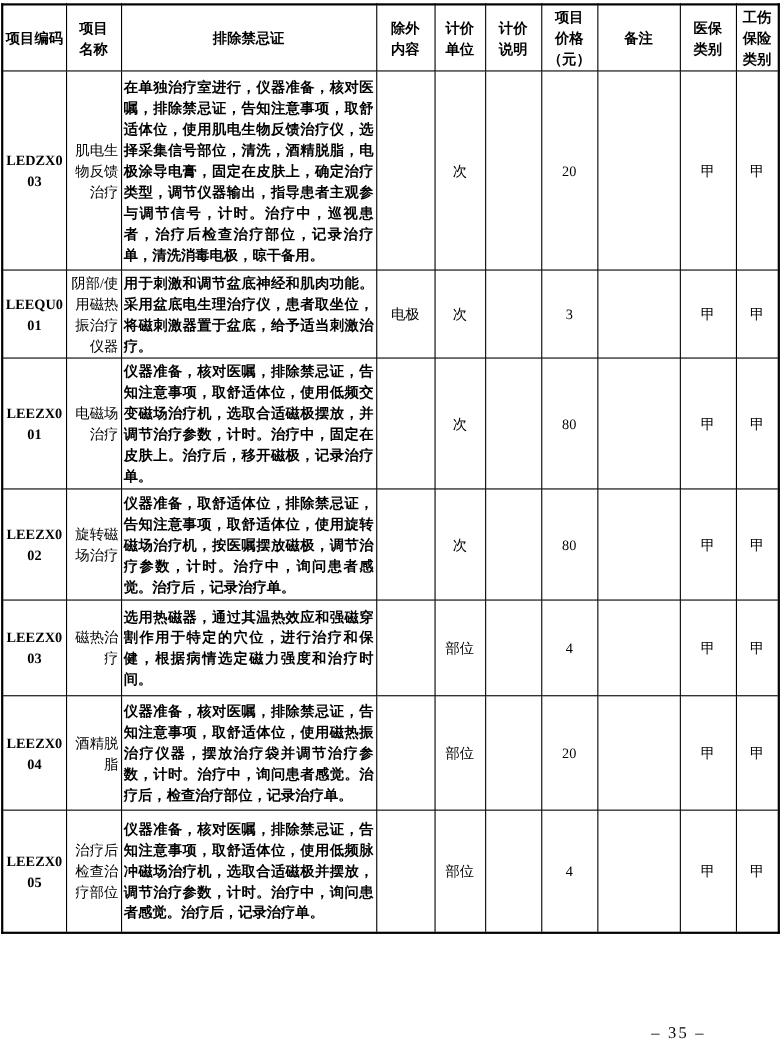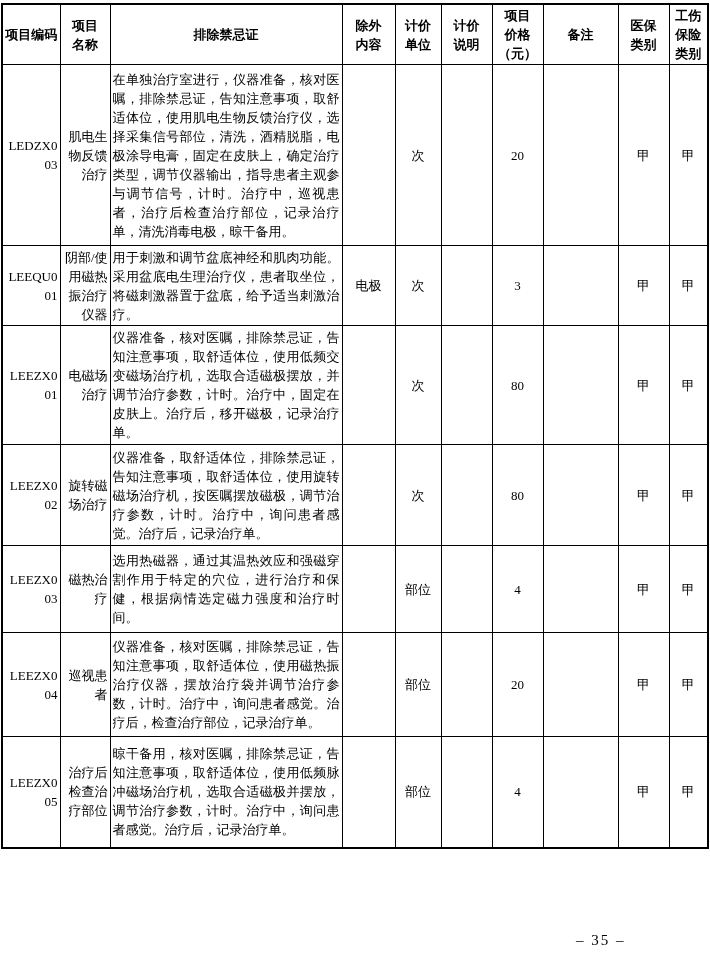--- a/index.html
+++ b/index.html
@@ -34,39 +34,41 @@
     overflow: hidden;
     word-break: break-all;
   }
   table.price-table th {
     font-weight: bold;
     text-align: center;
     white-space: pre-line;
     padding: 1px 1px;
   }
   td.cell-code {
-    text-align: right;
+    text-align: center;
     padding: 1px 1px;
     font-size: 12.5px;
     letter-spacing: 0px;
+    font-weight: bold;
   }
   td.cell-name {
     text-align: right;
     padding: 1px 4px 1px 5px;
   }
   td.cell-content {
     text-align: justify;
     padding: 1px 4px;
+    font-weight: bold;
   }
   td.cell-center {
     text-align: center;
   }
   .page-number {
     position: absolute;
-    left: 576px;
+    left: 592px;
     top: 932px;
     font-size: 15px;
     letter-spacing: 2px;
     white-space: nowrap;
   }
 </style>
 </head>
 <body>
 
 <table class="price-table">
@@ -161,34 +163,34 @@
       <td class="cell-center"></td>
       <td class="cell-center">部位</td>
       <td class="cell-center"></td>
       <td class="cell-center">4</td>
       <td class="cell-center"></td>
       <td class="cell-center">甲</td>
       <td class="cell-center">甲</td>
     </tr>
     <tr style="height:104px">
       <td class="cell-code">LEEZX004</td>
-      <td class="cell-name">巡视患者</td>
+      <td class="cell-name">酒精脱脂</td>
       <td class="cell-content">仪器准备，核对医嘱，排除禁忌证，告知注意事项，取舒适体位，使用磁热振治疗仪器，摆放治疗袋并调节治疗参数，计时。治疗中，询问患者感觉。治疗后，检查治疗部位，记录治疗单。</td>
       <td class="cell-center"></td>
       <td class="cell-center">部位</td>
       <td class="cell-center"></td>
       <td class="cell-center">20</td>
       <td class="cell-center"></td>
       <td class="cell-center">甲</td>
       <td class="cell-center">甲</td>
     </tr>
     <tr style="height:111px">
       <td class="cell-code">LEEZX005</td>
       <td class="cell-name">治疗后检查治疗部位</td>
-      <td class="cell-content">晾干备用，核对医嘱，排除禁忌证，告知注意事项，取舒适体位，使用低频脉冲磁场治疗机，选取合适磁极并摆放，调节治疗参数，计时。治疗中，询问患者感觉。治疗后，记录治疗单。</td>
+      <td class="cell-content">仪器准备，核对医嘱，排除禁忌证，告知注意事项，取舒适体位，使用低频脉冲磁场治疗机，选取合适磁极并摆放，调节治疗参数，计时。治疗中，询问患者感觉。治疗后，记录治疗单。</td>
       <td class="cell-center"></td>
       <td class="cell-center">部位</td>
       <td class="cell-center"></td>
       <td class="cell-center">4</td>
       <td class="cell-center"></td>
       <td class="cell-center">甲</td>
       <td class="cell-center">甲</td>
     </tr>
   </tbody>
 </table>

